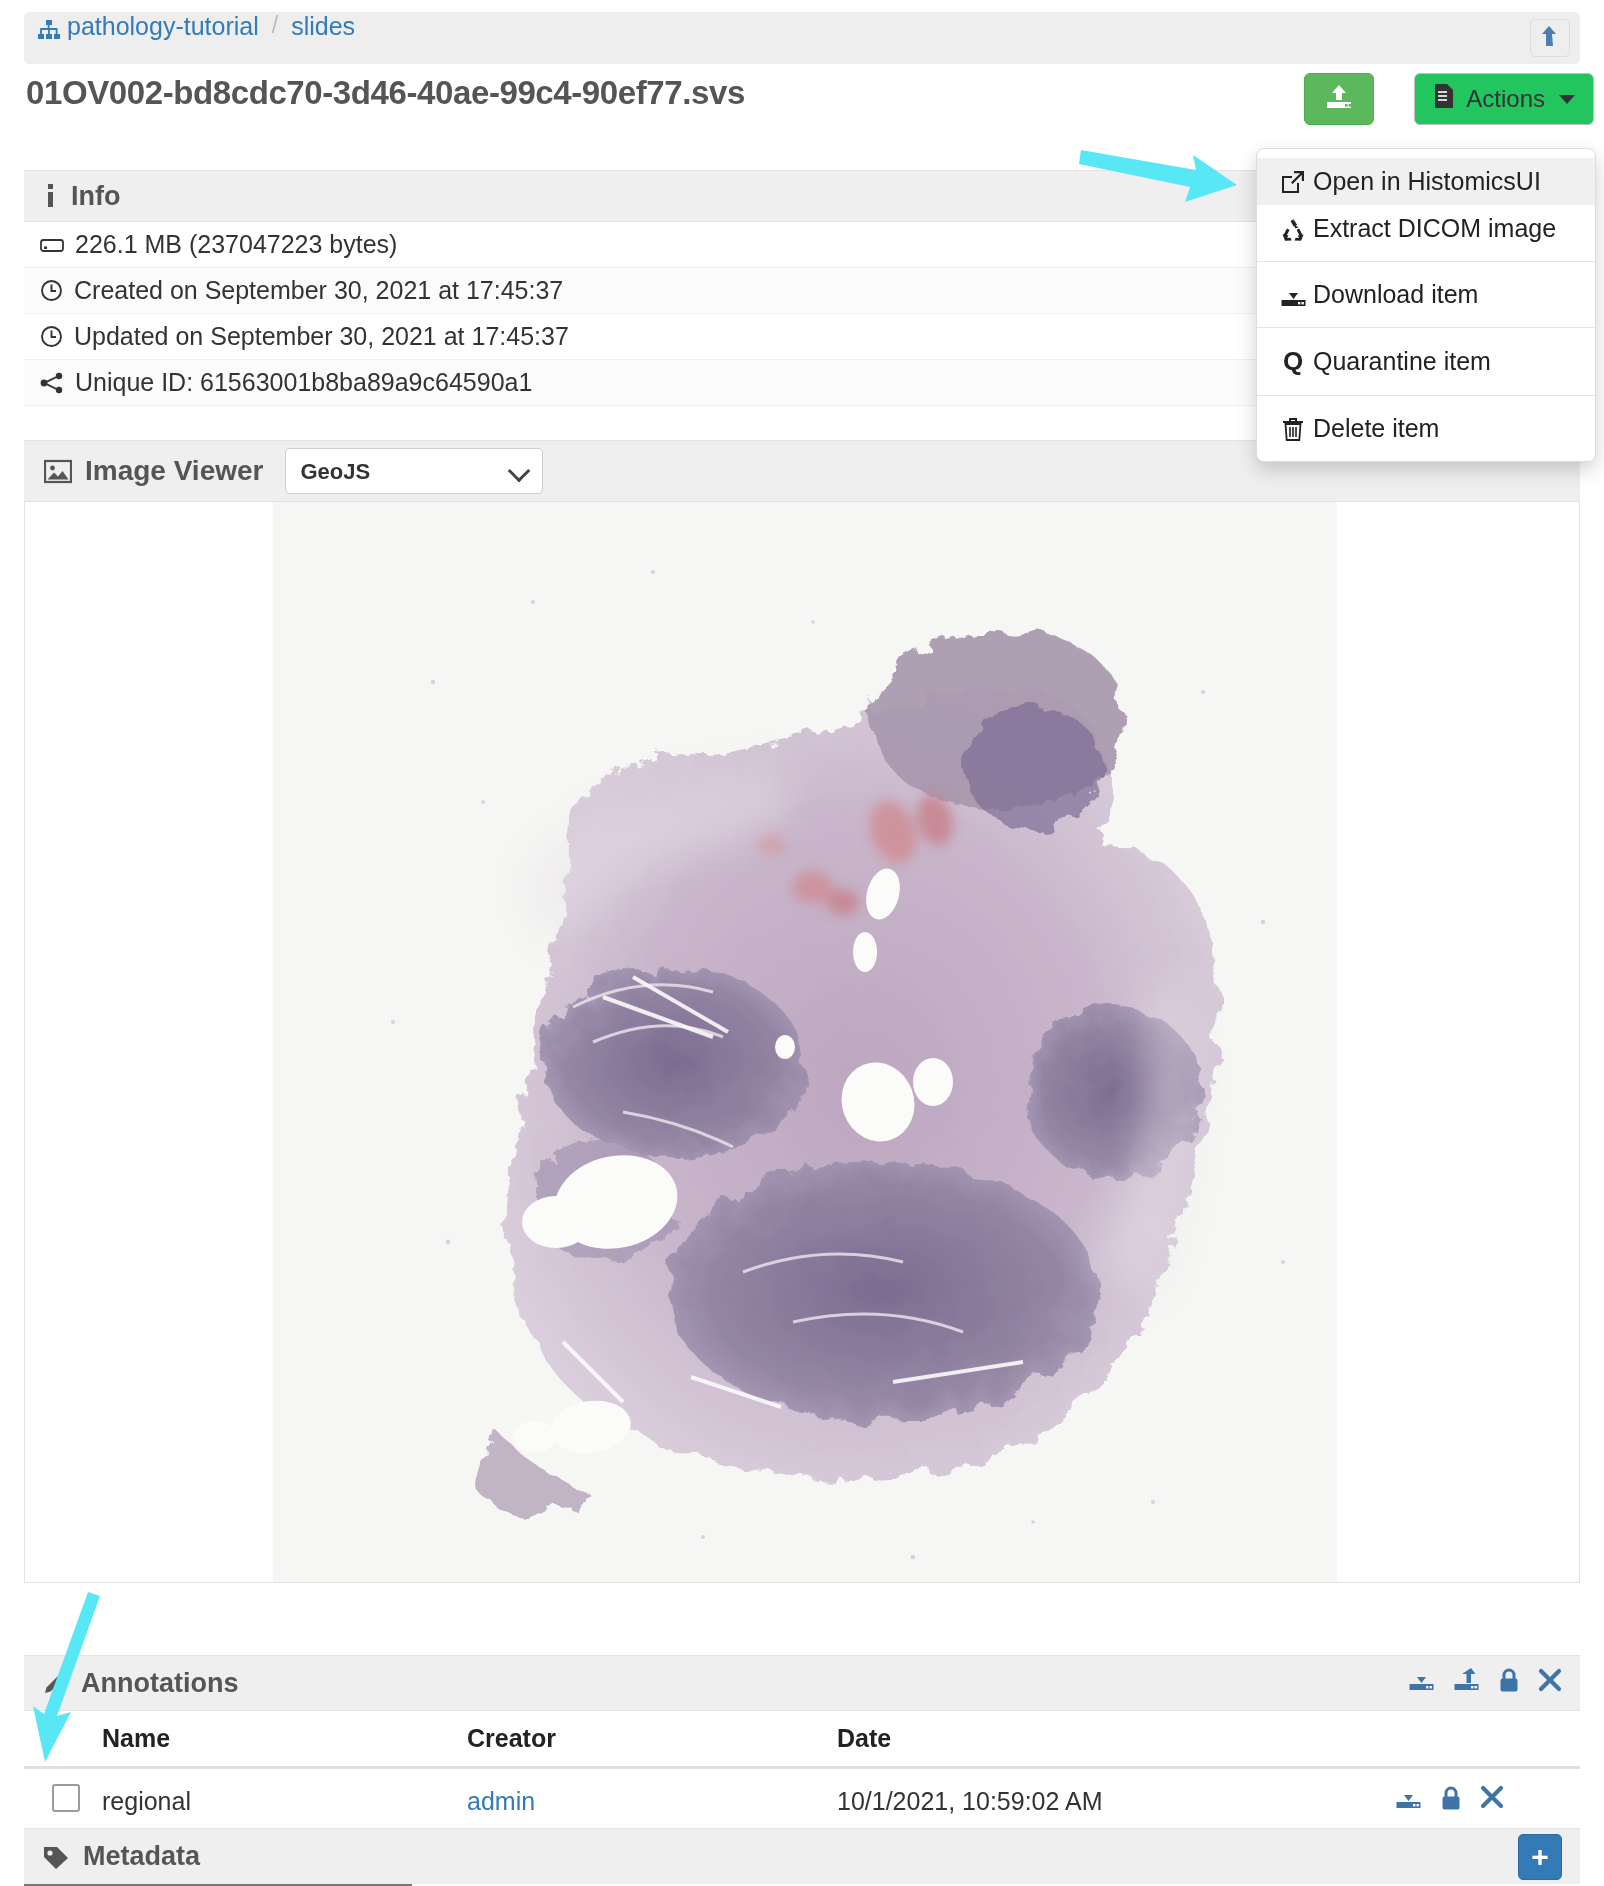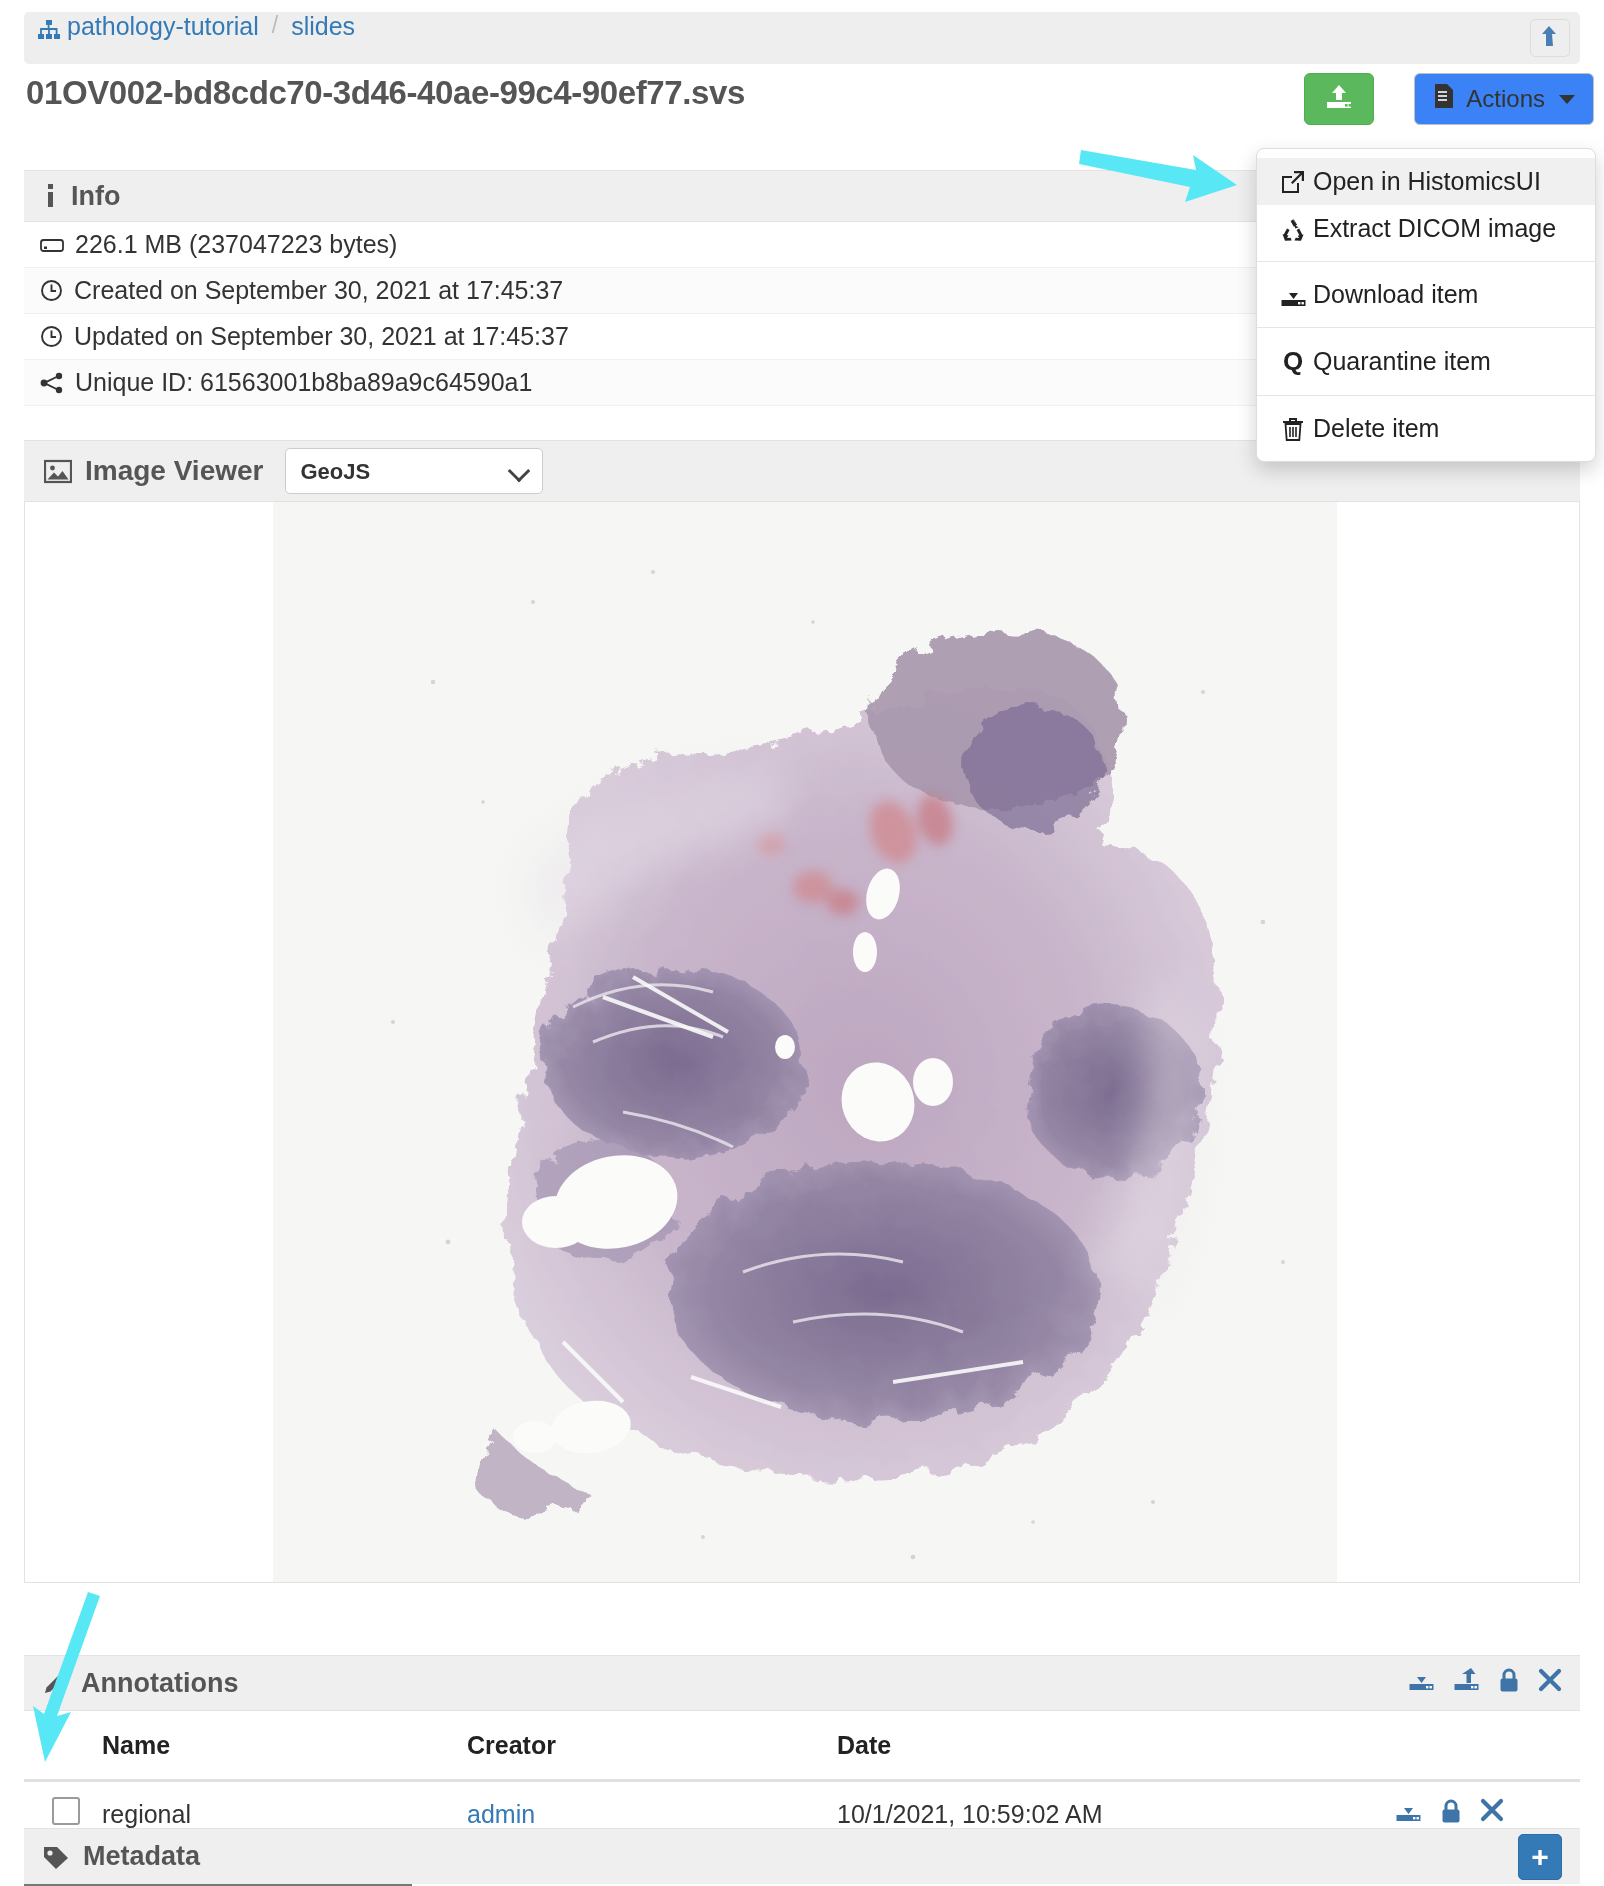--- a/index.html
+++ b/index.html
@@ -42,21 +42,21 @@
     letter-spacing: -0.4px; white-space: nowrap;
   }
   .btn-upload {
     position: absolute; right: 230px; top: 1px;
     width: 70px; height: 52px; background: #5cb85c; border: 1px solid #4cae4c;
     border-radius: 6px; display: flex; align-items: center; justify-content: center;
     cursor: pointer;
   }
   .btn-actions {
     position: absolute; right: 10px; top: 1px;
-    height: 52px; padding: 0 18px; background: #3b82f6;
+    height: 52px; padding: 0 18px; background: #22c55e;
     border: 1px solid #c0c0c0; border-radius: 6px;
     display: flex; align-items: center; gap: 11px; cursor: pointer;
     font-size: 24px; color: #333333; white-space: nowrap;
   }
   .caret {
     width: 0; height: 0; border-left: 8px solid transparent;
     border-right: 8px solid transparent; border-top: 9px solid #333333;
     margin-left: 3px;
   }
 
@@ -125,21 +125,21 @@
   
   .ann-head {
     background: #efefef; height: 56px; display: flex; align-items: center;
     padding: 12px 18px; gap: 13px;
     font-size: 27px; font-weight: bold; color: #555555;
     border-top: 1px solid #e3e3e3; border-bottom: 1px solid #e3e3e3;
   }
   .ann-head .spacer { flex: 1 1 auto; }
   .ann-actions { display: flex; align-items: center; gap: 18px; }
   .ann-thead {
-    display: flex; align-items: center; height: 71px;
+    display: flex; align-items: center; height: 58px;
     font-size: 25px; font-weight: bold; color: #222222;
     border-bottom: 3px solid #e0e0e0; background: #ffffff;
   }
   .ann-row {
     display: flex; align-items: center; height: 64px;
     font-size: 25px; color: #333333; background: #ffffff;
   }
   .col-check { width: 78px; padding-left: 28px; flex: 0 0 78px; }
   .col-name  { width: 365px; flex: 0 0 365px; }
   .col-creator { width: 370px; flex: 0 0 370px; }

